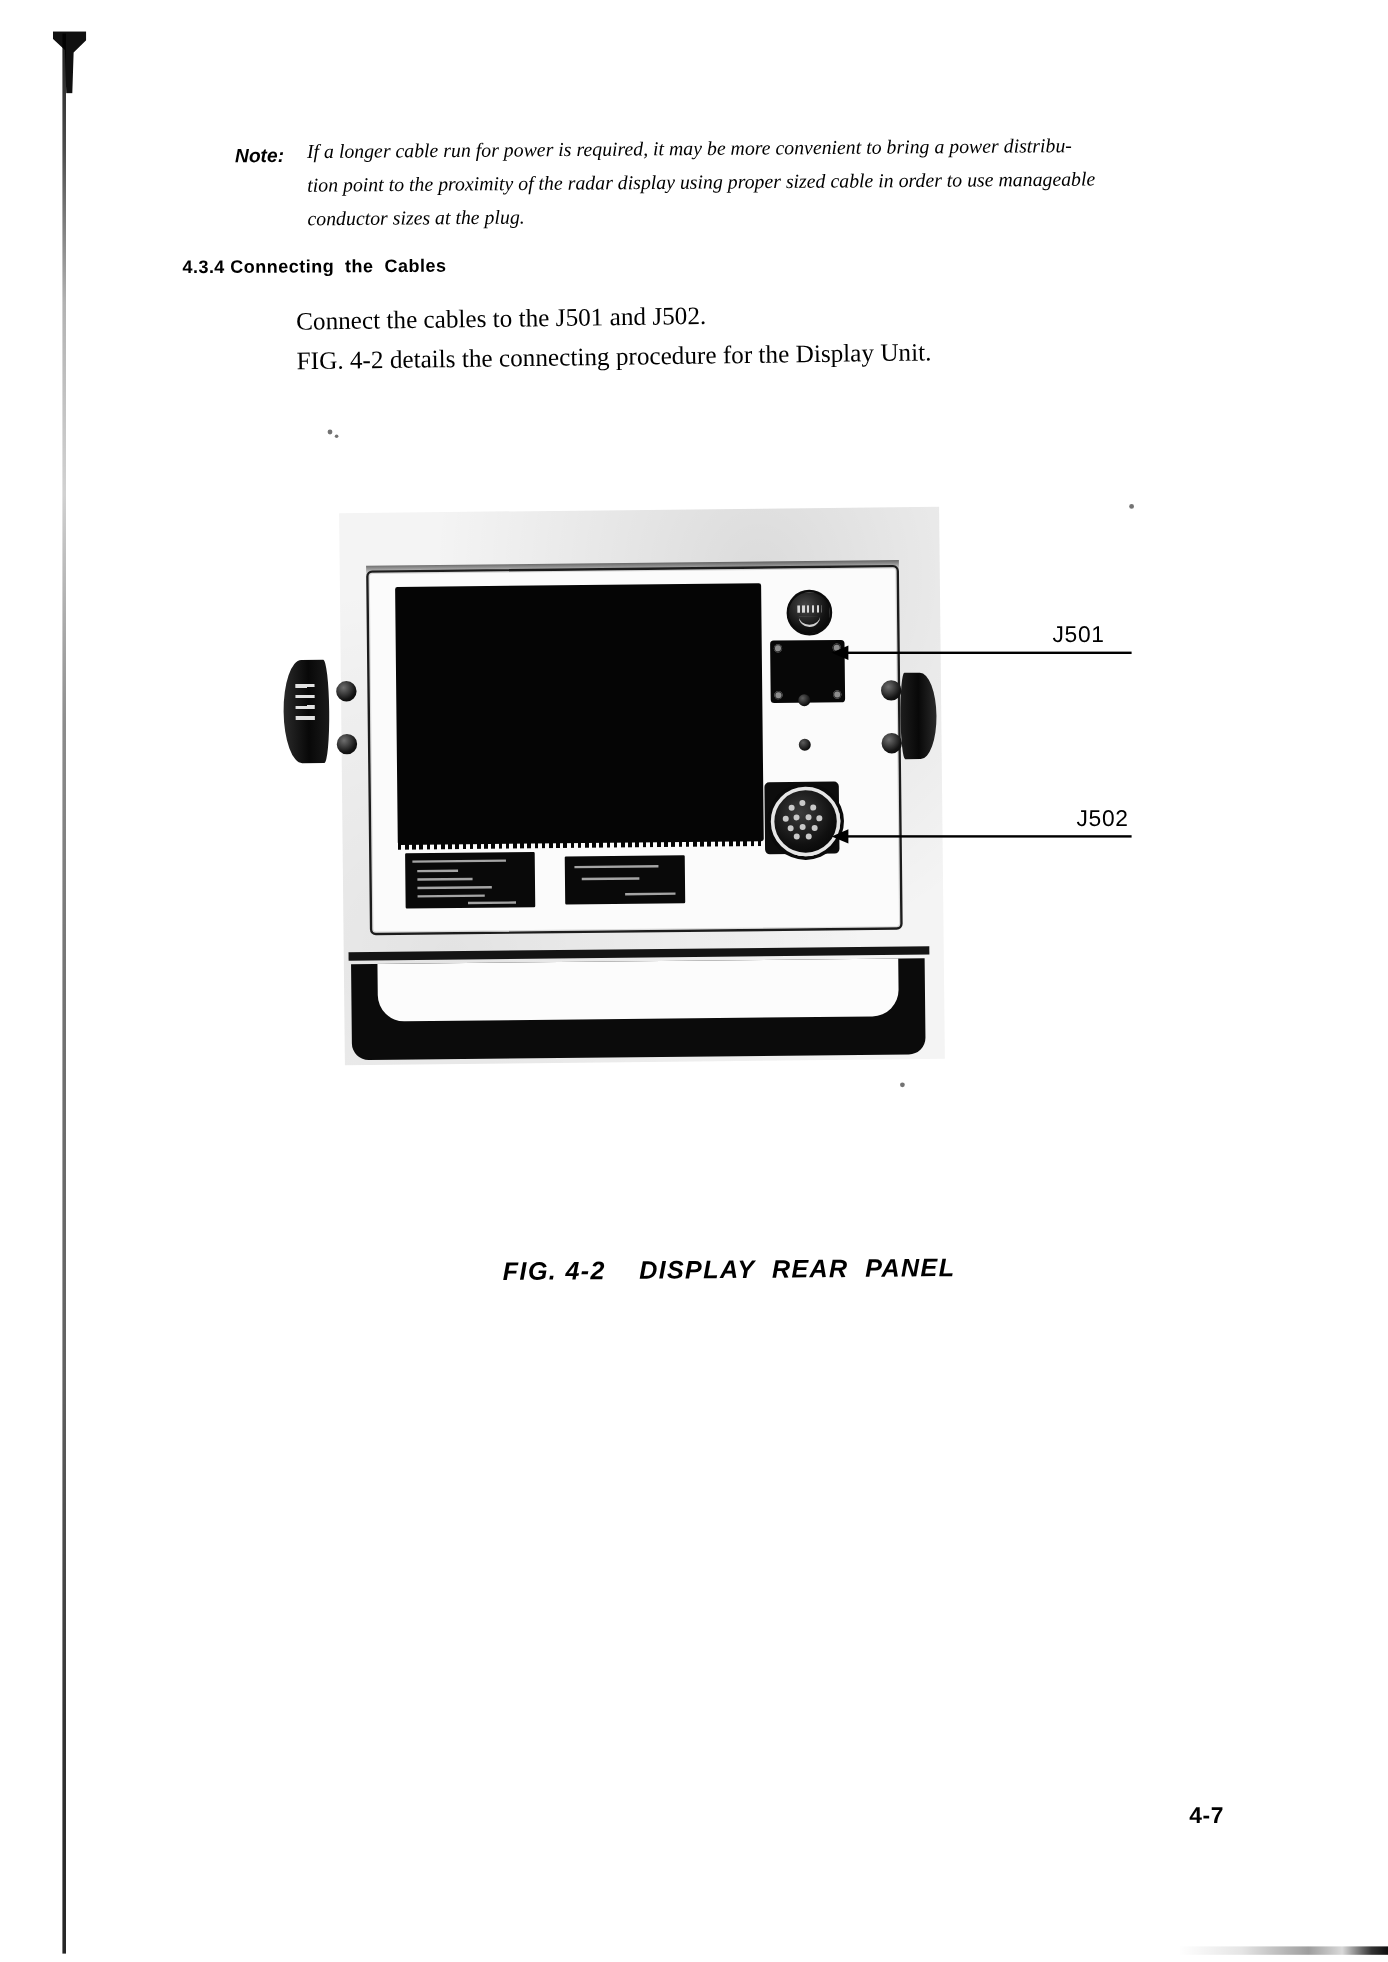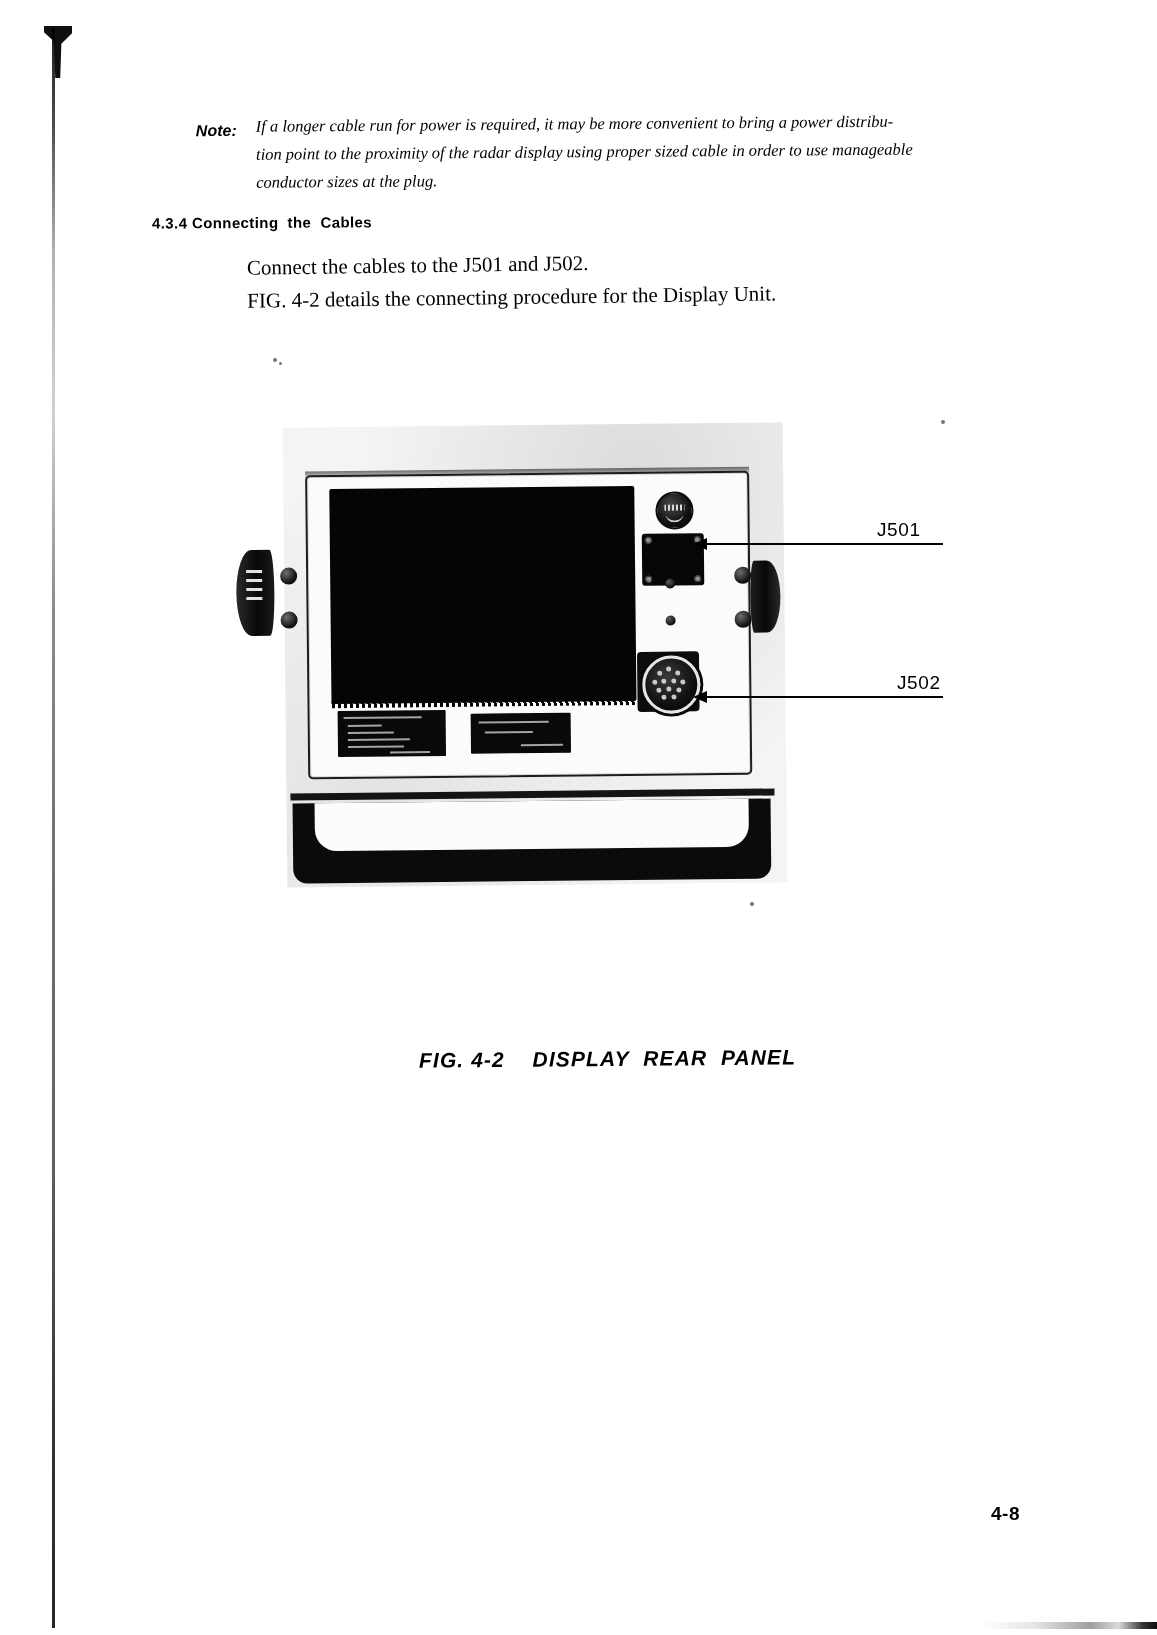--- a/index.html
+++ b/index.html
@@ -493,15 +493,15 @@
     <div class="callout-arrow" style="left:693px;top:538px;"></div>
     <div class="callout-label" style="left:877px;top:519px;">J501</div>
 
     <div class="callout-line" style="left:706px;top:696px;width:237px;"></div>
     <div class="callout-arrow" style="left:693px;top:691px;"></div>
     <div class="callout-label" style="left:877px;top:672px;margin-left:20px;">J502</div>
 
     <div class="fig-caption">FIG. 4-2    DISPLAY  REAR  PANEL</div>
   </div>
 
-  <div class="page-number">4-8</div>
+  <div class="page-number">4-7</div>
 
 </div>
 
 </body></html>

